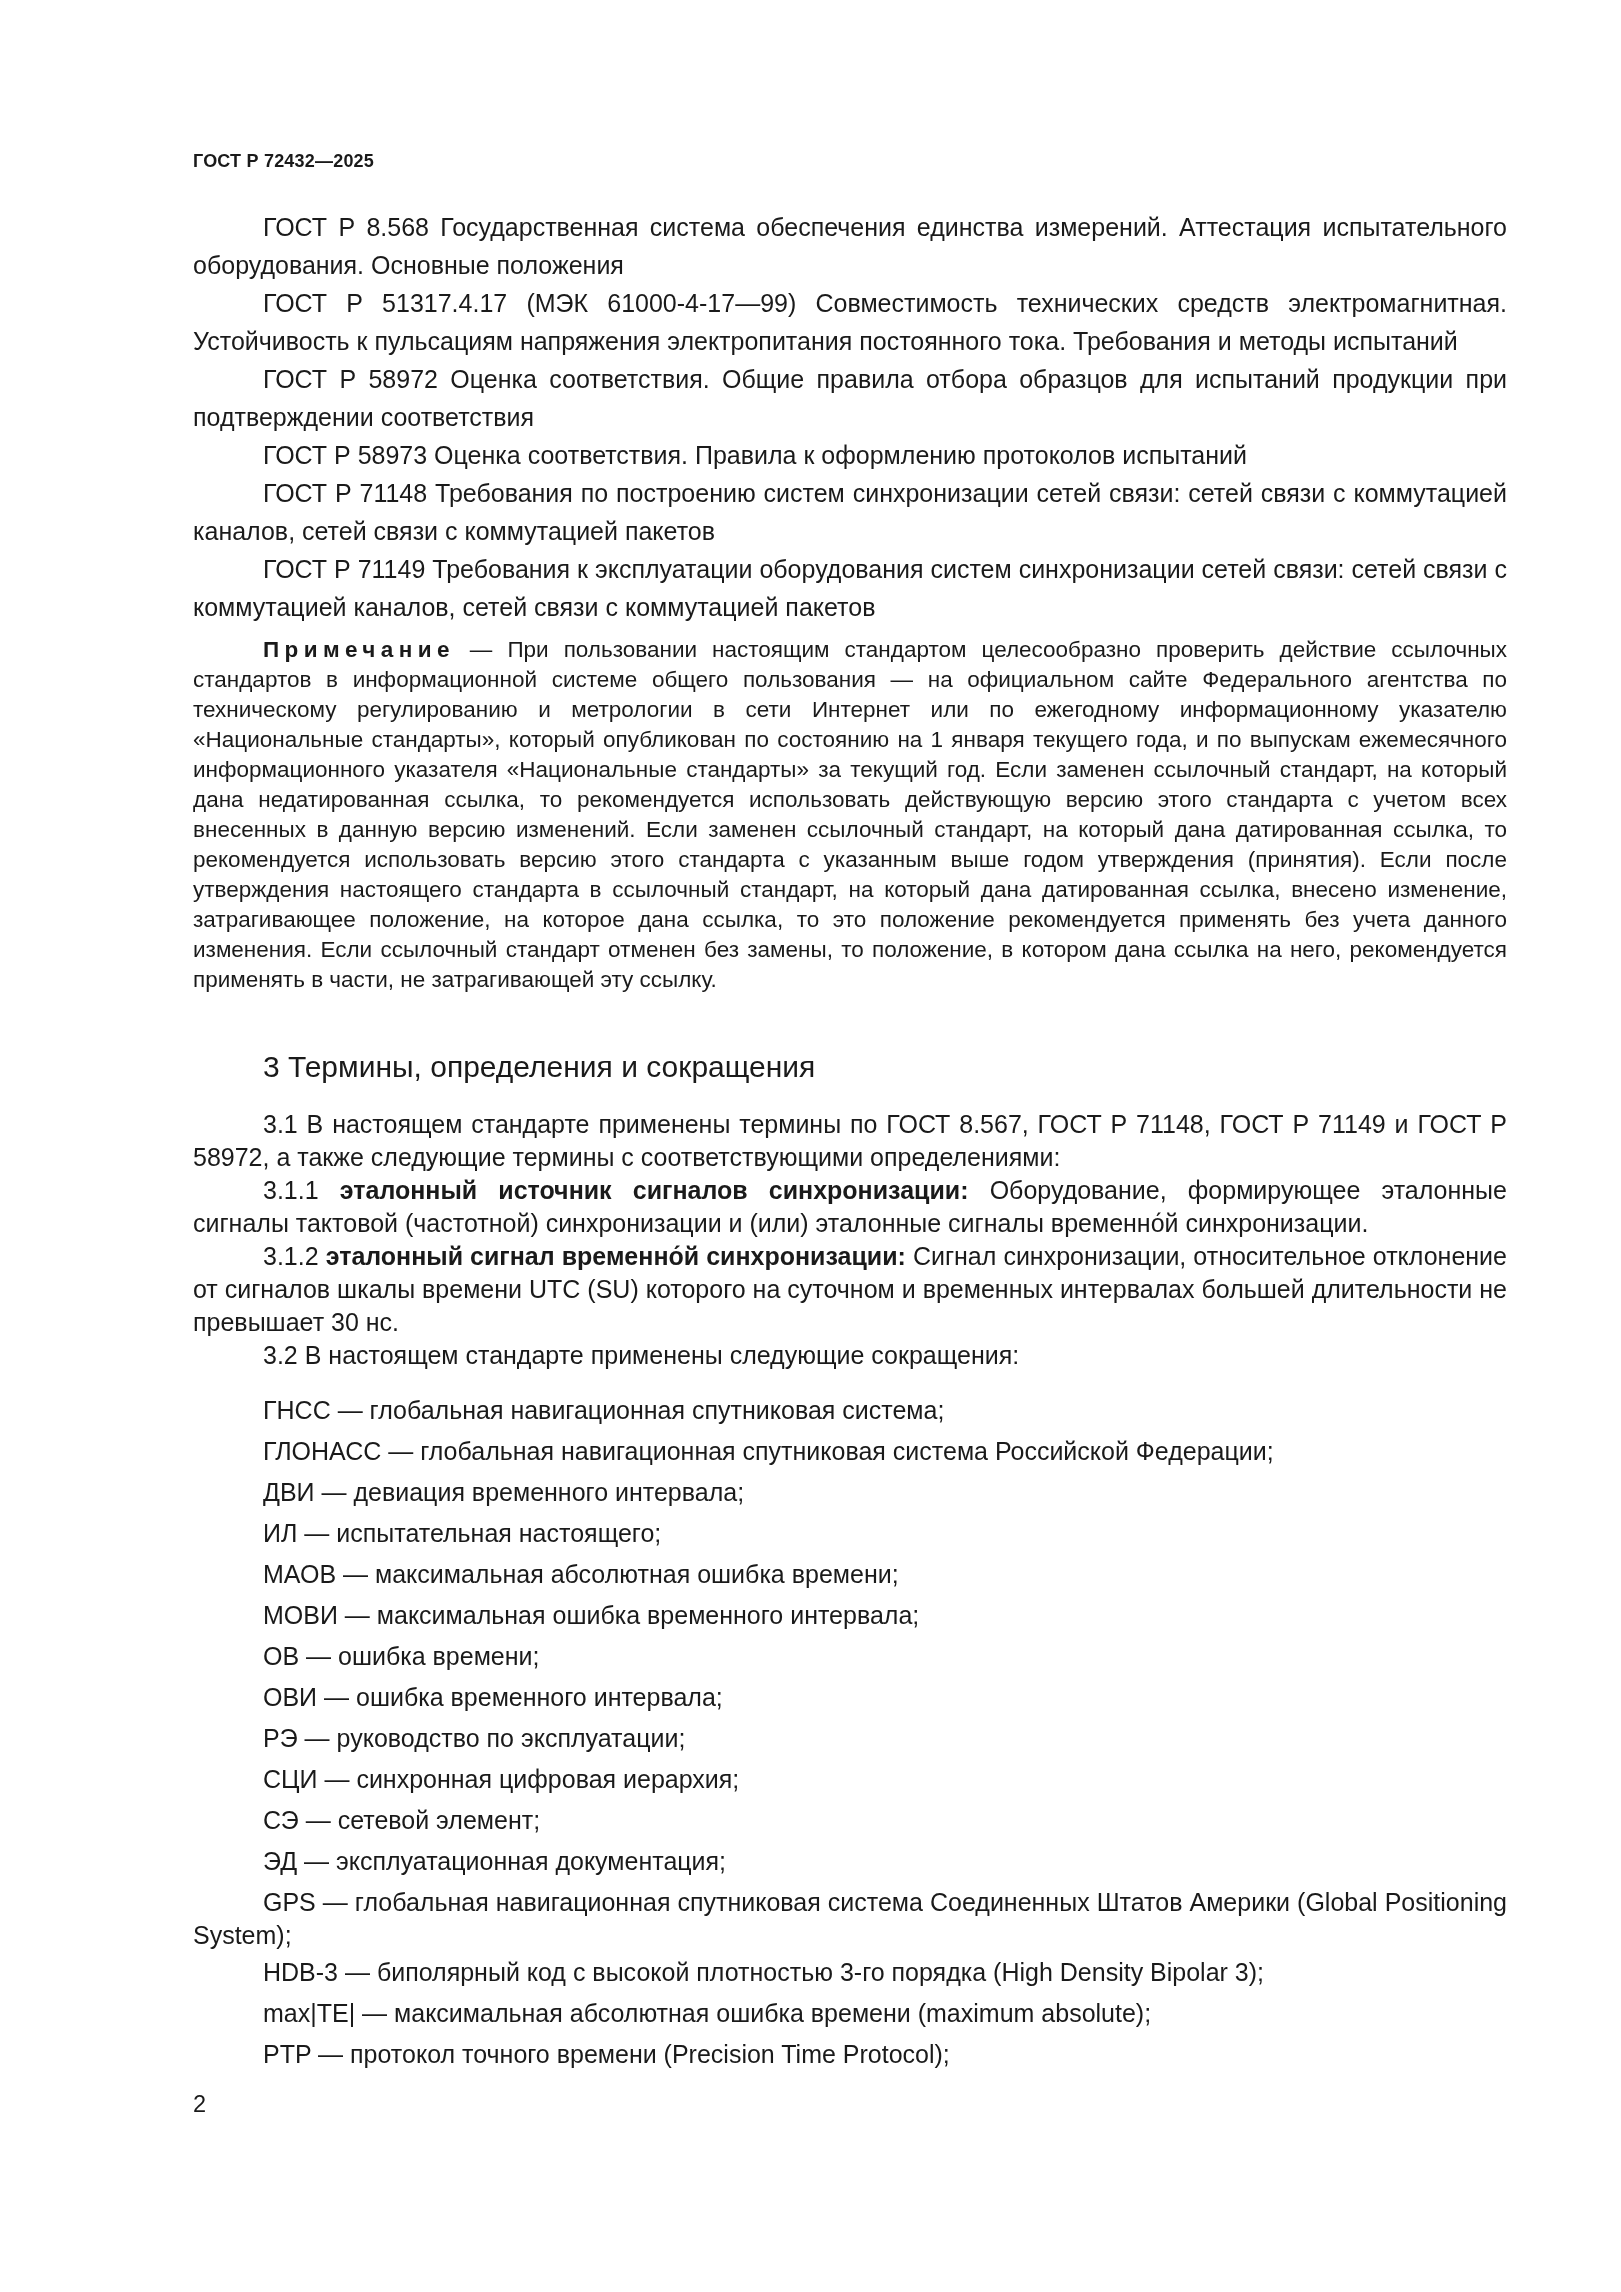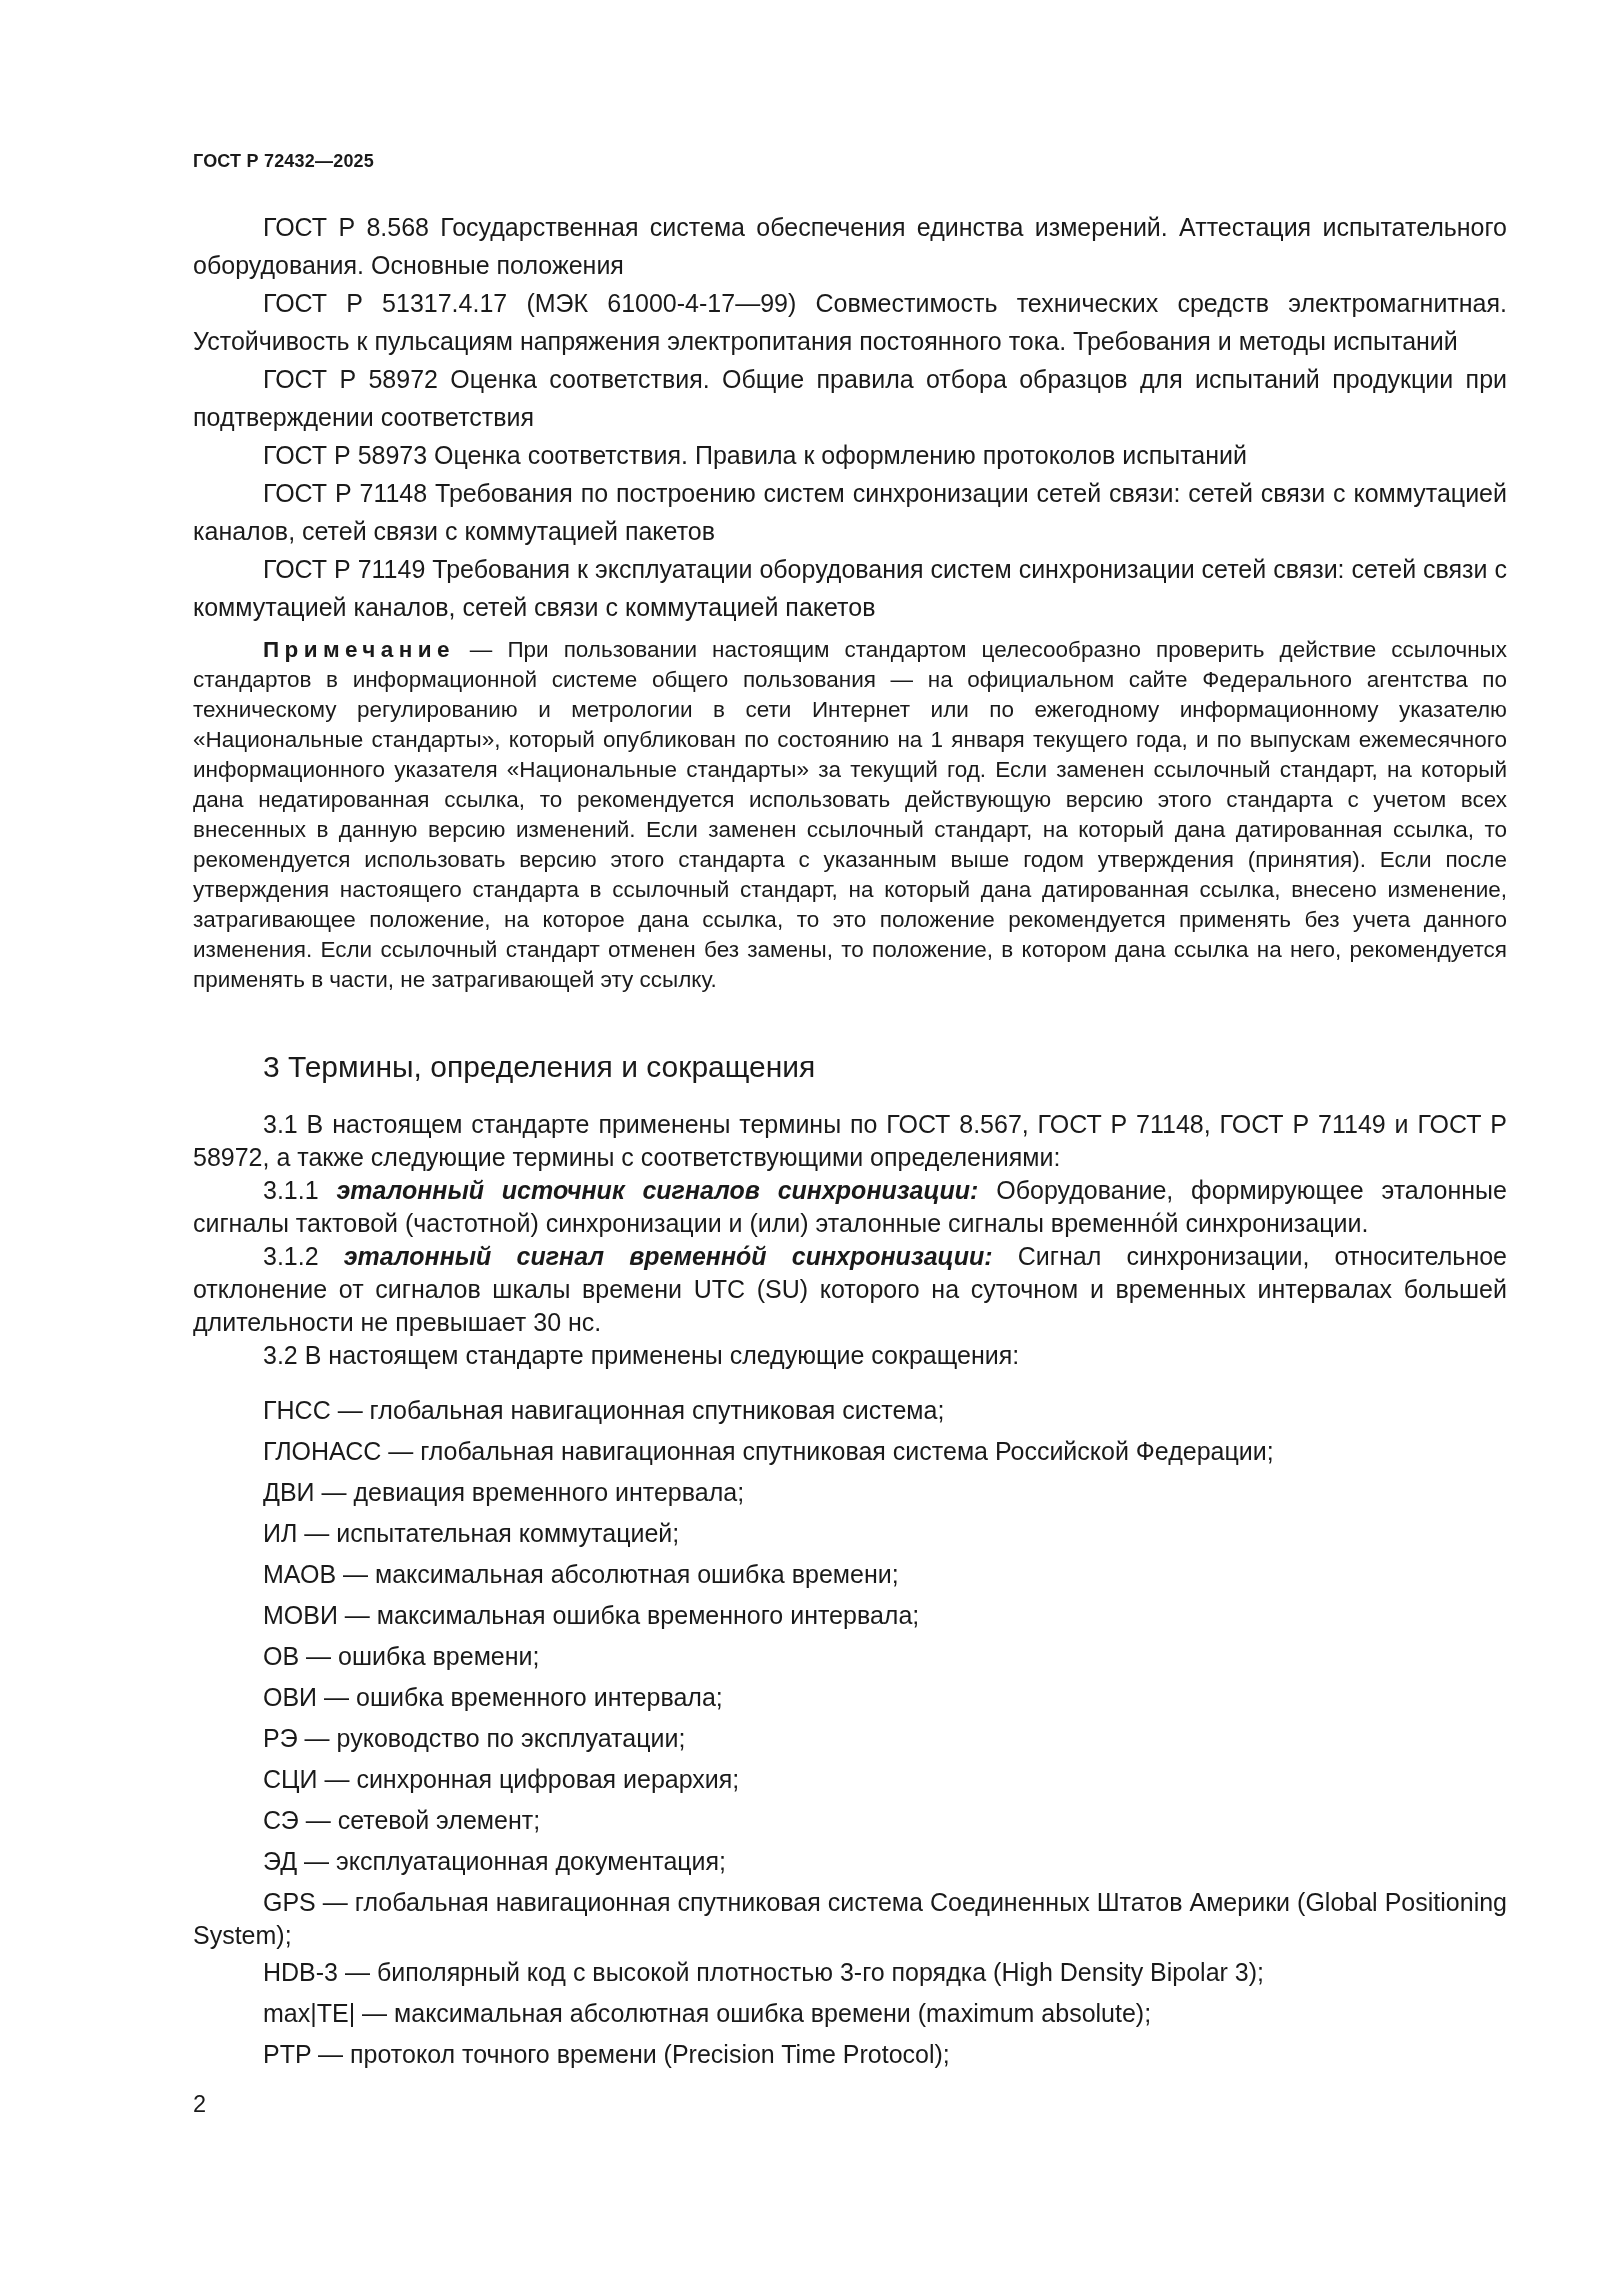--- a/index.html
+++ b/index.html
@@ -7,21 +7,21 @@
          font-family: "Liberation Sans", sans-serif; color: #1a1a1a; }
   .page { position: absolute; left: 0; top: 0; width: 1621px; height: 2293px; background: #fff; }
   .running-header { position: absolute; left: 193px; top: 147px; font-size: 18px; font-weight: bold; line-height: 29px; letter-spacing: 0.2px; }
   .block { position: absolute; left: 193px; width: 1314px; }
   .p { text-align: justify; text-align-last: left; text-indent: 70px; margin: 0; }
   .refs { top: 208px; font-size: 25px; line-height: 38px; }
   .note { top: 635px; font-size: 22.5px; line-height: 30px; }
   .note .note-label { letter-spacing: 5.4px; font-weight: bold; }
   .sec-heading { position: absolute; left: 263px; top: 1047px; font-size: 30px; font-weight: normal; line-height: 39px; }
   .defs { top: 1108px; font-size: 25px; line-height: 33px; }
-  .defs b { font-weight: bold; font-style: italic; }
+  .defs b { font-weight: bold; }
   .abbr { top: 1390px; font-size: 25px; line-height: 41px; }
   .abbr .p { line-height: 41px; }
   .abbr .p.wrap { line-height: 33px; margin-top: 3.9px; margin-bottom: 0; }
   .page-number { position: absolute; left: 193px; top: 2090px; font-size: 23.5px; line-height: 29px; }
 </style>
 </head>
 <body>
 
 <div class="page">
 
@@ -46,21 +46,21 @@
     <p class="p">3.1 В настоящем стандарте применены термины по ГОСТ 8.567, ГОСТ Р 71148, ГОСТ Р 71149 и ГОСТ Р 58972, а также следующие термины с соответствующими определениями:</p>
     <p class="p"><span>3.1.1</span> <b>эталонный источник сигналов синхронизации:</b><span> Оборудование, формирующее эталонные сигналы тактовой (частотной) синхронизации и (или) эталонные сигналы временно́й синхронизации.</span></p>
     <p class="p"><span>3.1.2</span> <b>эталонный сигнал временно́й синхронизации:</b><span> Сигнал синхронизации, относительное отклонение от сигналов шкалы времени UTC (SU) которого на суточном и временных интервалах большей длительности не превышает 30 нс.</span></p>
     <p class="p">3.2 В настоящем стандарте применены следующие сокращения:</p>
   </div>
 
   <div class="block abbr">
     <p class="p">ГНСС — глобальная навигационная спутниковая система;</p>
     <p class="p">ГЛОНАСС — глобальная навигационная спутниковая система Российской Федерации;</p>
     <p class="p">ДВИ — девиация временного интервала;</p>
-    <p class="p">ИЛ — испытательная коммутацией;</p>
+    <p class="p">ИЛ — испытательная настоящего;</p>
     <p class="p">МАОВ — максимальная абсолютная ошибка времени;</p>
     <p class="p">МОВИ — максимальная ошибка временного интервала;</p>
     <p class="p">ОВ — ошибка времени;</p>
     <p class="p">ОВИ — ошибка временного интервала;</p>
     <p class="p">РЭ — руководство по эксплуатации;</p>
     <p class="p">СЦИ — синхронная цифровая иерархия;</p>
     <p class="p">СЭ — сетевой элемент;</p>
     <p class="p">ЭД — эксплуатационная документация;</p>
     <p class="p wrap">GPS — глобальная навигационная спутниковая система Соединенных Штатов Америки (Global Positioning System);</p>
     <p class="p">HDB-3 — биполярный код с высокой плотностью 3-го порядка (High Density Bipolar 3);</p>

